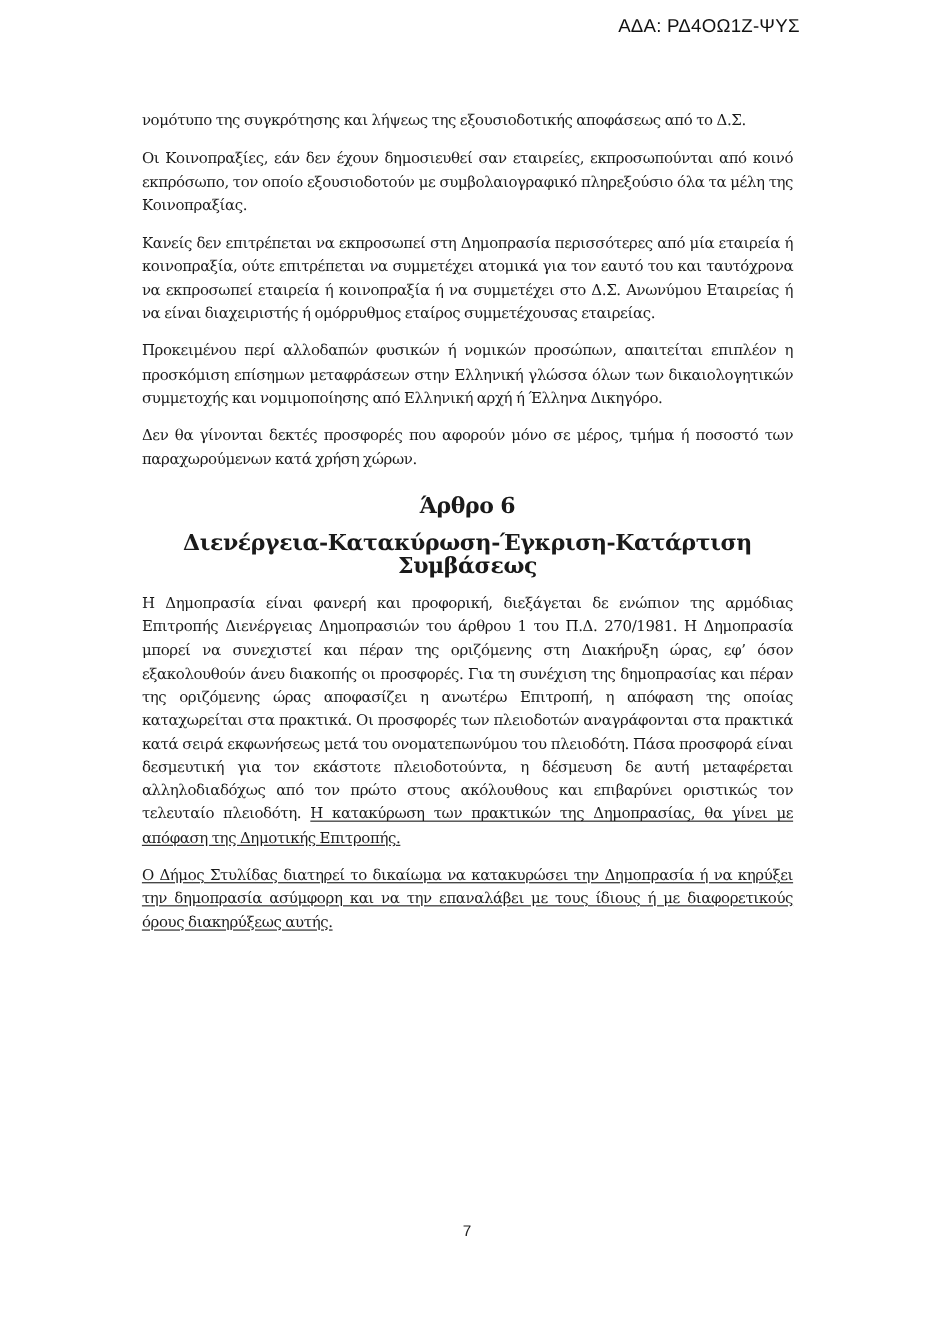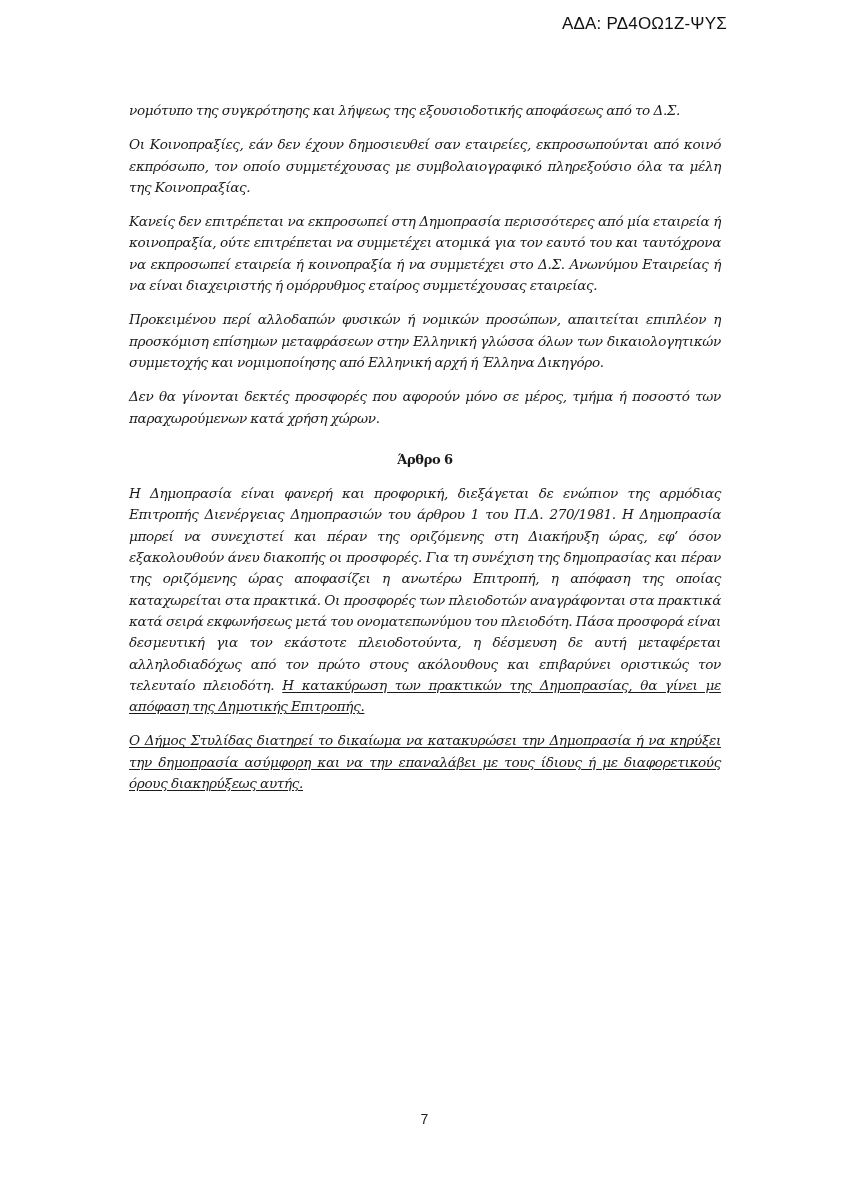--- a/index.html
+++ b/index.html
@@ -30,31 +30,30 @@
       width: 592px;
       font-family: "DejaVu Serif", serif;
       font-size: 13.6px;
       line-height: 21.3px;
       letter-spacing: -0.35px;
       word-spacing: -0.5px;
     }
     .content p {
       margin: 0 0 13px 0;
       text-align: justify;
-      font-style: italic;
     }
     .u {
       text-decoration: underline;
       text-underline-offset: 2px;
     }
     .heading {
       text-align: center;
       font-weight: bold;
       margin: 0 0 13px 0;
-      font-size: 13px;
+      font-size: 20px;
     }
     .heading.first {
       margin-top: 20px;
     }
     .page-number {
       position: absolute;
       top: 1111px;
       left: 0;
       width: 849px;
       text-align: center;
@@ -63,24 +62,25 @@
       color: #222;
     }
   </style>
 </head>
 <body>
 
 <div class="ada">ΑΔΑ: ΡΔ4ΟΩ1Ζ-ΨΥΣ</div>
 
 <div class="content">
   <p>νομότυπο της συγκρότησης και λήψεως της εξουσιοδοτικής αποφάσεως  από το Δ.Σ.</p>
-  <p>Οι Κοινοπραξίες, εάν δεν έχουν δημοσιευθεί σαν εταιρείες, εκπροσωπούνται από κοινό εκπρόσωπο, τον οποίο συμμετέχουσας με συμβολαιογραφικό πληρεξούσιο όλα τα μέλη της Κοινοπραξίας.</p>
+  <p>Οι Κοινοπραξίες, εάν δεν έχουν δημοσιευθεί σαν εταιρείες, εκπροσωπούνται από κοινό εκπρόσωπο, τον οποίο εξουσιοδοτούν με συμβολαιογραφικό πληρεξούσιο όλα τα μέλη της Κοινοπραξίας.</p>
   <p>Κανείς δεν επιτρέπεται να εκπροσωπεί στη Δημοπρασία περισσότερες από μία εταιρεία ή κοινοπραξία, ούτε επιτρέπεται να συμμετέχει ατομικά για τον εαυτό του και ταυτόχρονα να εκπροσωπεί εταιρεία ή κοινοπραξία ή να συμμετέχει στο Δ.Σ. Ανωνύμου Εταιρείας ή να είναι διαχειριστής ή ομόρρυθμος εταίρος συμμετέχουσας εταιρείας.</p>
   <p>Προκειμένου περί αλλοδαπών φυσικών ή νομικών προσώπων, απαιτείται επιπλέον η προσκόμιση επίσημων μεταφράσεων στην Ελληνική γλώσσα όλων των δικαιολογητικών συμμετοχής και νομιμοποίησης από Ελληνική αρχή ή Έλληνα Δικηγόρο.</p>
   <p>Δεν θα γίνονται δεκτές προσφορές που αφορούν μόνο σε μέρος, τμήμα ή ποσοστό των παραχωρούμενων κατά χρήση χώρων.</p>
 
   <div class="heading first">Άρθρο 6</div>
+  <div class="heading">Διενέργεια-Κατακύρωση-Έγκριση-Κατάρτιση Συμβάσεως</div>
 
   <p><span>Η Δημοπρασία είναι φανερή και προφορική, διεξάγεται δε ενώπιον της αρμόδιας Επιτροπής Διενέργειας Δημοπρασιών του άρθρου 1 του Π.Δ. 270/1981. Η Δημοπρασία μπορεί να συνεχιστεί και πέραν της οριζόμενης στη Διακήρυξη ώρας, εφ’ όσον εξακολουθούν άνευ διακοπής οι προσφορές. Για τη συνέχιση της δημοπρασίας και πέραν της οριζόμενης ώρας αποφασίζει η ανωτέρω Επιτροπή, η απόφαση της οποίας καταχωρείται στα πρακτικά. Οι προσφορές των πλειοδοτών αναγράφονται στα πρακτικά κατά σειρά εκφωνήσεως μετά του ονοματεπωνύμου του πλειοδότη. Πάσα προσφορά είναι δεσμευτική για τον εκάστοτε πλειοδοτούντα, η δέσμευση δε αυτή μεταφέρεται αλληλοδιαδόχως από τον πρώτο στους ακόλουθους και επιβαρύνει οριστικώς τον τελευταίο πλειοδότη. </span><span class="u">Η κατακύρωση των πρακτικών της Δημοπρασίας, θα γίνει με απόφαση της Δημοτικής Επιτροπής.</span></p>
   <p><span class="u">Ο Δήμος Στυλίδας διατηρεί το δικαίωμα να κατακυρώσει την Δημοπρασία ή να κηρύξει την δημοπρασία ασύμφορη και να την επαναλάβει με τους ίδιους ή με διαφορετικούς όρους διακηρύξεως αυτής.</span></p>
 </div>
 
 <div class="page-number">7</div>
 
 </body></html>

